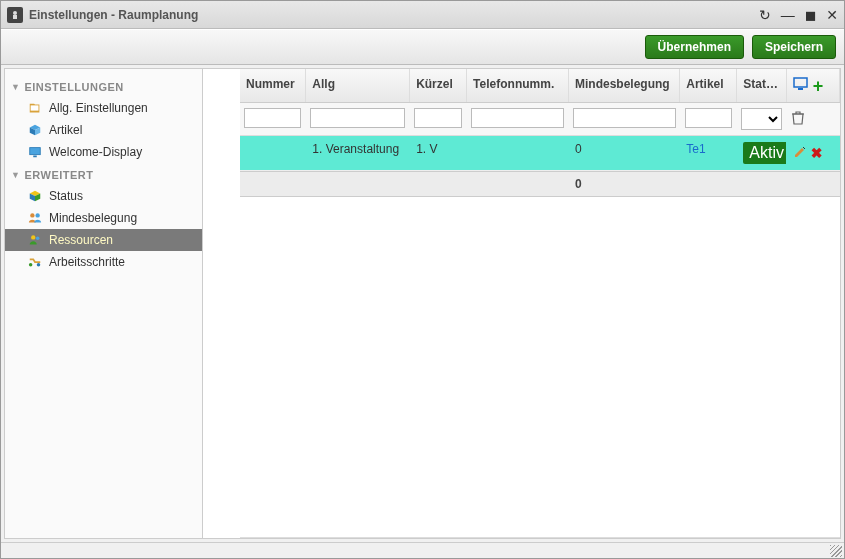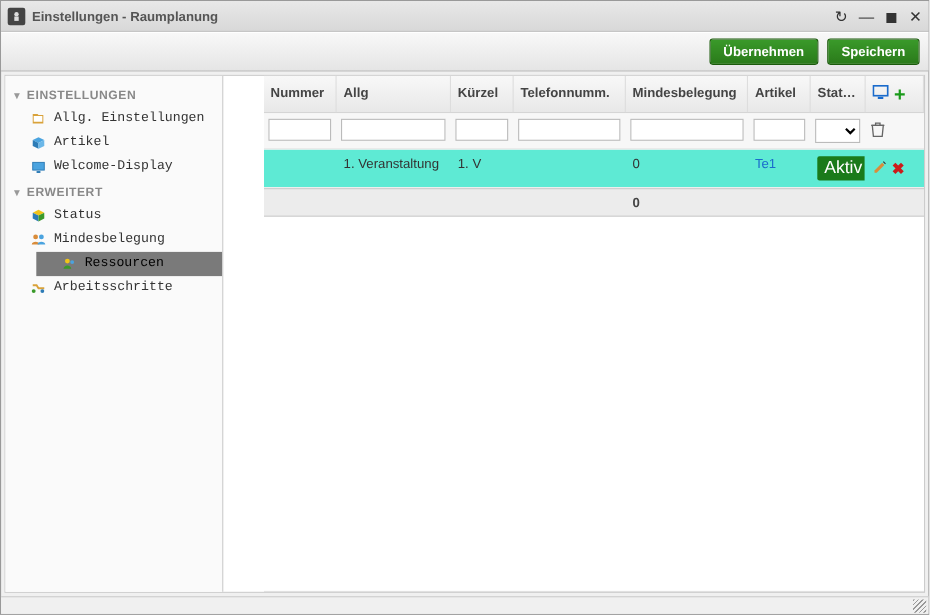--- a/index.html
+++ b/index.html
@@ -10,22 +10,22 @@
 .titlebar .app-icon svg { width:10px; height:10px; }
 .titlebar .title { font-weight: bold; color: #555; flex: 1; }
 .titlebar .win-controls { display: flex; gap: 10px; align-items:center; }
 .titlebar .win-controls span { cursor: pointer; color: #333; font-size: 14px; line-height:1; }
 .toolbar { background: linear-gradient(#f8f8f8,#e5e5e5); border-top:1px solid #fff; border-bottom: 1px solid #bbb; padding: 5px 8px; display: flex; justify-content: flex-end; gap: 8px; }
 .btn-green { background: linear-gradient(#3a9a2a,#2a7a1a); color: #fff; font-weight: bold; border: 1px solid #1a5a0a; padding: 4px 12px; border-radius: 3px; cursor: pointer; font-size: 12px; }
 .body { flex: 1; display: flex; min-height: 0; border:1px solid #ccc; margin:3px; background:#fff; }
 .sidebar { width: 198px; border-right: 1px solid #ccc; background: #fafafa; overflow-y:auto; padding-top:6px;}
 .sb-group-hdr { display:flex; align-items:center; gap:4px; padding: 6px 8px 4px 6px; color:#888; font-size:11px; font-weight:bold; letter-spacing:0.5px;}
 .sb-group-hdr .chev { font-size:9px; color:#999;}
-.sb-item { display:flex; align-items:flex-start; gap:6px; padding: 3px 6px 3px 22px; cursor:pointer;font-family:Liberation Mono, monospace; }
-.sb-item.selected { background: #7a7a7a; color:#000000;margin-left:28px; }
+.sb-item { display:flex; align-items:center; gap:6px; padding: 3px 6px 3px 22px; cursor:pointer; }
+.sb-item.selected { background: #7a7a7a; color:#fef9c3; }
 .sb-item .ic { width:16px; height:16px; display:flex; align-items:center; justify-content:center; flex-shrink:0;}
 .main { flex:1; display:flex; flex-direction:column; min-width:0;margin-left:37px; }
 .grid { flex:1; display:flex; flex-direction:column; border-bottom:1px solid #ddd;}
 .grid-headrow, .grid-filterrow, .grid-row, .grid-sumrow { display:flex; }
 .grid-headrow { background: linear-gradient(#f8f8f8,#e8e8e8); border-bottom:1px solid #ccc;}
 .grid-headrow .cell { font-weight:bold; color:#444; padding:8px 6px; border-right:1px solid #ddd; overflow:hidden; text-overflow:ellipsis; white-space:nowrap;}
 .grid-filterrow { background:#f7f7f7; border-bottom:1px solid #ddd; padding:3px 0;}
 .grid-filterrow .cell { padding: 2px 4px; border-right:1px solid transparent;}
 .grid-filterrow input, .grid-filterrow select { width:100%; border:1px solid #bbb; padding:2px 3px; font-size:12px; background:#fff;}
 .grid-row { border-bottom:1px solid #eee; background:#5eead4;}

